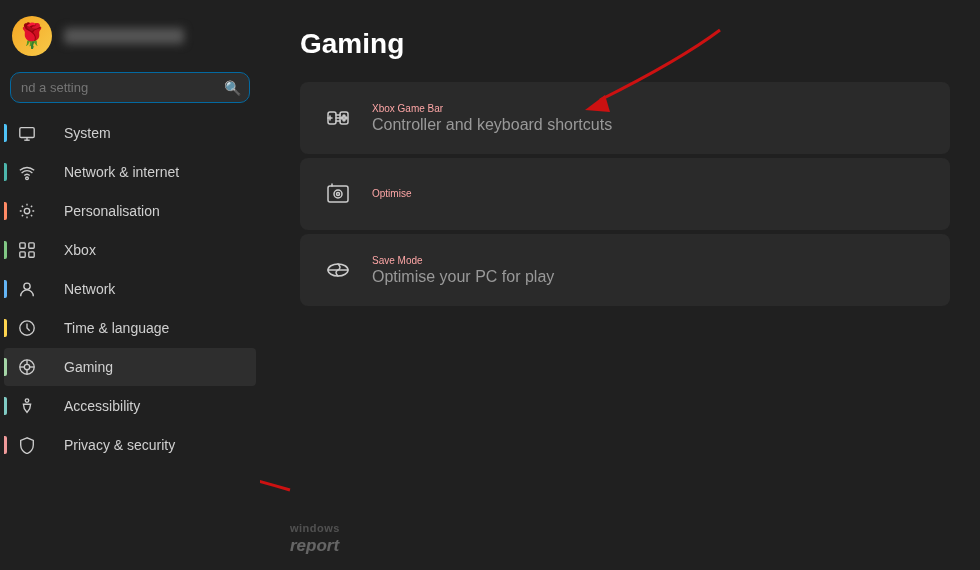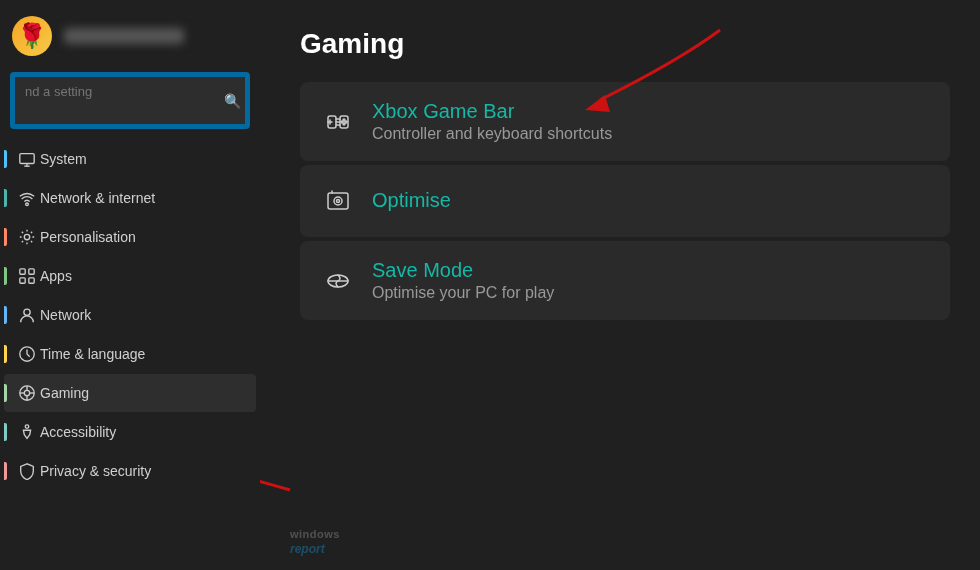--- a/index.html
+++ b/index.html
@@ -56,25 +56,25 @@
     }
 
     .search-bar {
       margin: 4px 10px 8px 10px;
       position: relative;
     }
 
     .search-input {
       width: 100%;
       background-color: #2d2d2d;
-      border: 5px solid #0369a1;
-      border-radius: 4px;
+      border: 1px solid #0369a1;
+      border-radius: 10px;
       color: #ccc;
       font-size: 13px;
-      padding: 7px 32px 25px 10px;
+      padding: 7px 32px 7px 10px;
       outline: none;
     }
 
     .search-icon-btn {
       position: absolute;
       right: 8px;
       top: 50%;
       transform: translateY(-50%);
       color: #aaa;
       font-size: 14px;
@@ -97,21 +97,21 @@
     .nav-item {
       display: flex;
       align-items: center;
       padding: 10px 12px 10px 14px;
       cursor: pointer;
       border-radius: 4px;
       margin: 1px 4px;
       font-size: 14px;
       color: #d0d0d0;
       position: relative;
-      gap: 4px;
+      gap: 28px;
     }
 
     .nav-item.active {
       background-color: #2e2e2e;
     }
 
     .nav-item .nav-icon {
       width: 18px;
       height: 18px;
       display: flex;
@@ -176,23 +176,23 @@
       fill: none;
       stroke: #cccccc;
       stroke-width: 1.5;
       stroke-linecap: round;
       stroke-linejoin: round;
     }
 
     .card-text {}
 
     .card-title {
-      font-size: 20px;
+      font-size: 10px;
       font-weight: 500;
-      color: #14b8a6;
+      color: #fca5a5;
       margin-bottom: 2px;
     }
 
     .card-subtitle {
       font-size: 16px;
       color: #999999;
     }
 
     .main-area {
       flex: 1;
@@ -214,22 +214,22 @@
 
     .watermark-windows {
       font-size: 11px;
       color: #aaa;
       font-weight: 600;
       letter-spacing: 0.5px;
       text-align: right;
     }
 
     .watermark-report {
-      font-size: 12px;
-      color: #0ea5e9;
+      font-size: 17px;
+      color: #e5e5e5;
       font-style: italic;
       font-weight: 700;
     }
   </style>
 </head>
 <body>
 
 <div class="sidebar">
   <div class="user-profile">
     <div class="avatar">
@@ -285,21 +285,21 @@
     <li class="nav-item apps">
       <span class="accent-bar"></span>
       <span class="nav-icon">
         <svg viewBox="0 0 20 20" fill="none" stroke="#ccc" stroke-width="1.5" width="18" height="18">
           <rect x="2" y="2" width="6" height="6" rx="1"></rect>
           <rect x="12" y="2" width="6" height="6" rx="1"></rect>
           <rect x="2" y="12" width="6" height="6" rx="1"></rect>
           <rect x="12" y="12" width="6" height="6" rx="1"></rect>
         </svg>
       </span>
-      <span>Apps</span>
+      <span>Xbox</span>
     </li>
 
     <li class="nav-item accounts">
       <span class="accent-bar"></span>
       <span class="nav-icon">
         <svg viewBox="0 0 20 20" fill="none" stroke="#ccc" stroke-width="1.5" width="18" height="18">
           <circle cx="10" cy="7" r="3.5"></circle>
           <path d="M3 18c0-3.9 3.1-7 7-7s7 3.1 7 7"></path>
         </svg>
       </span>

